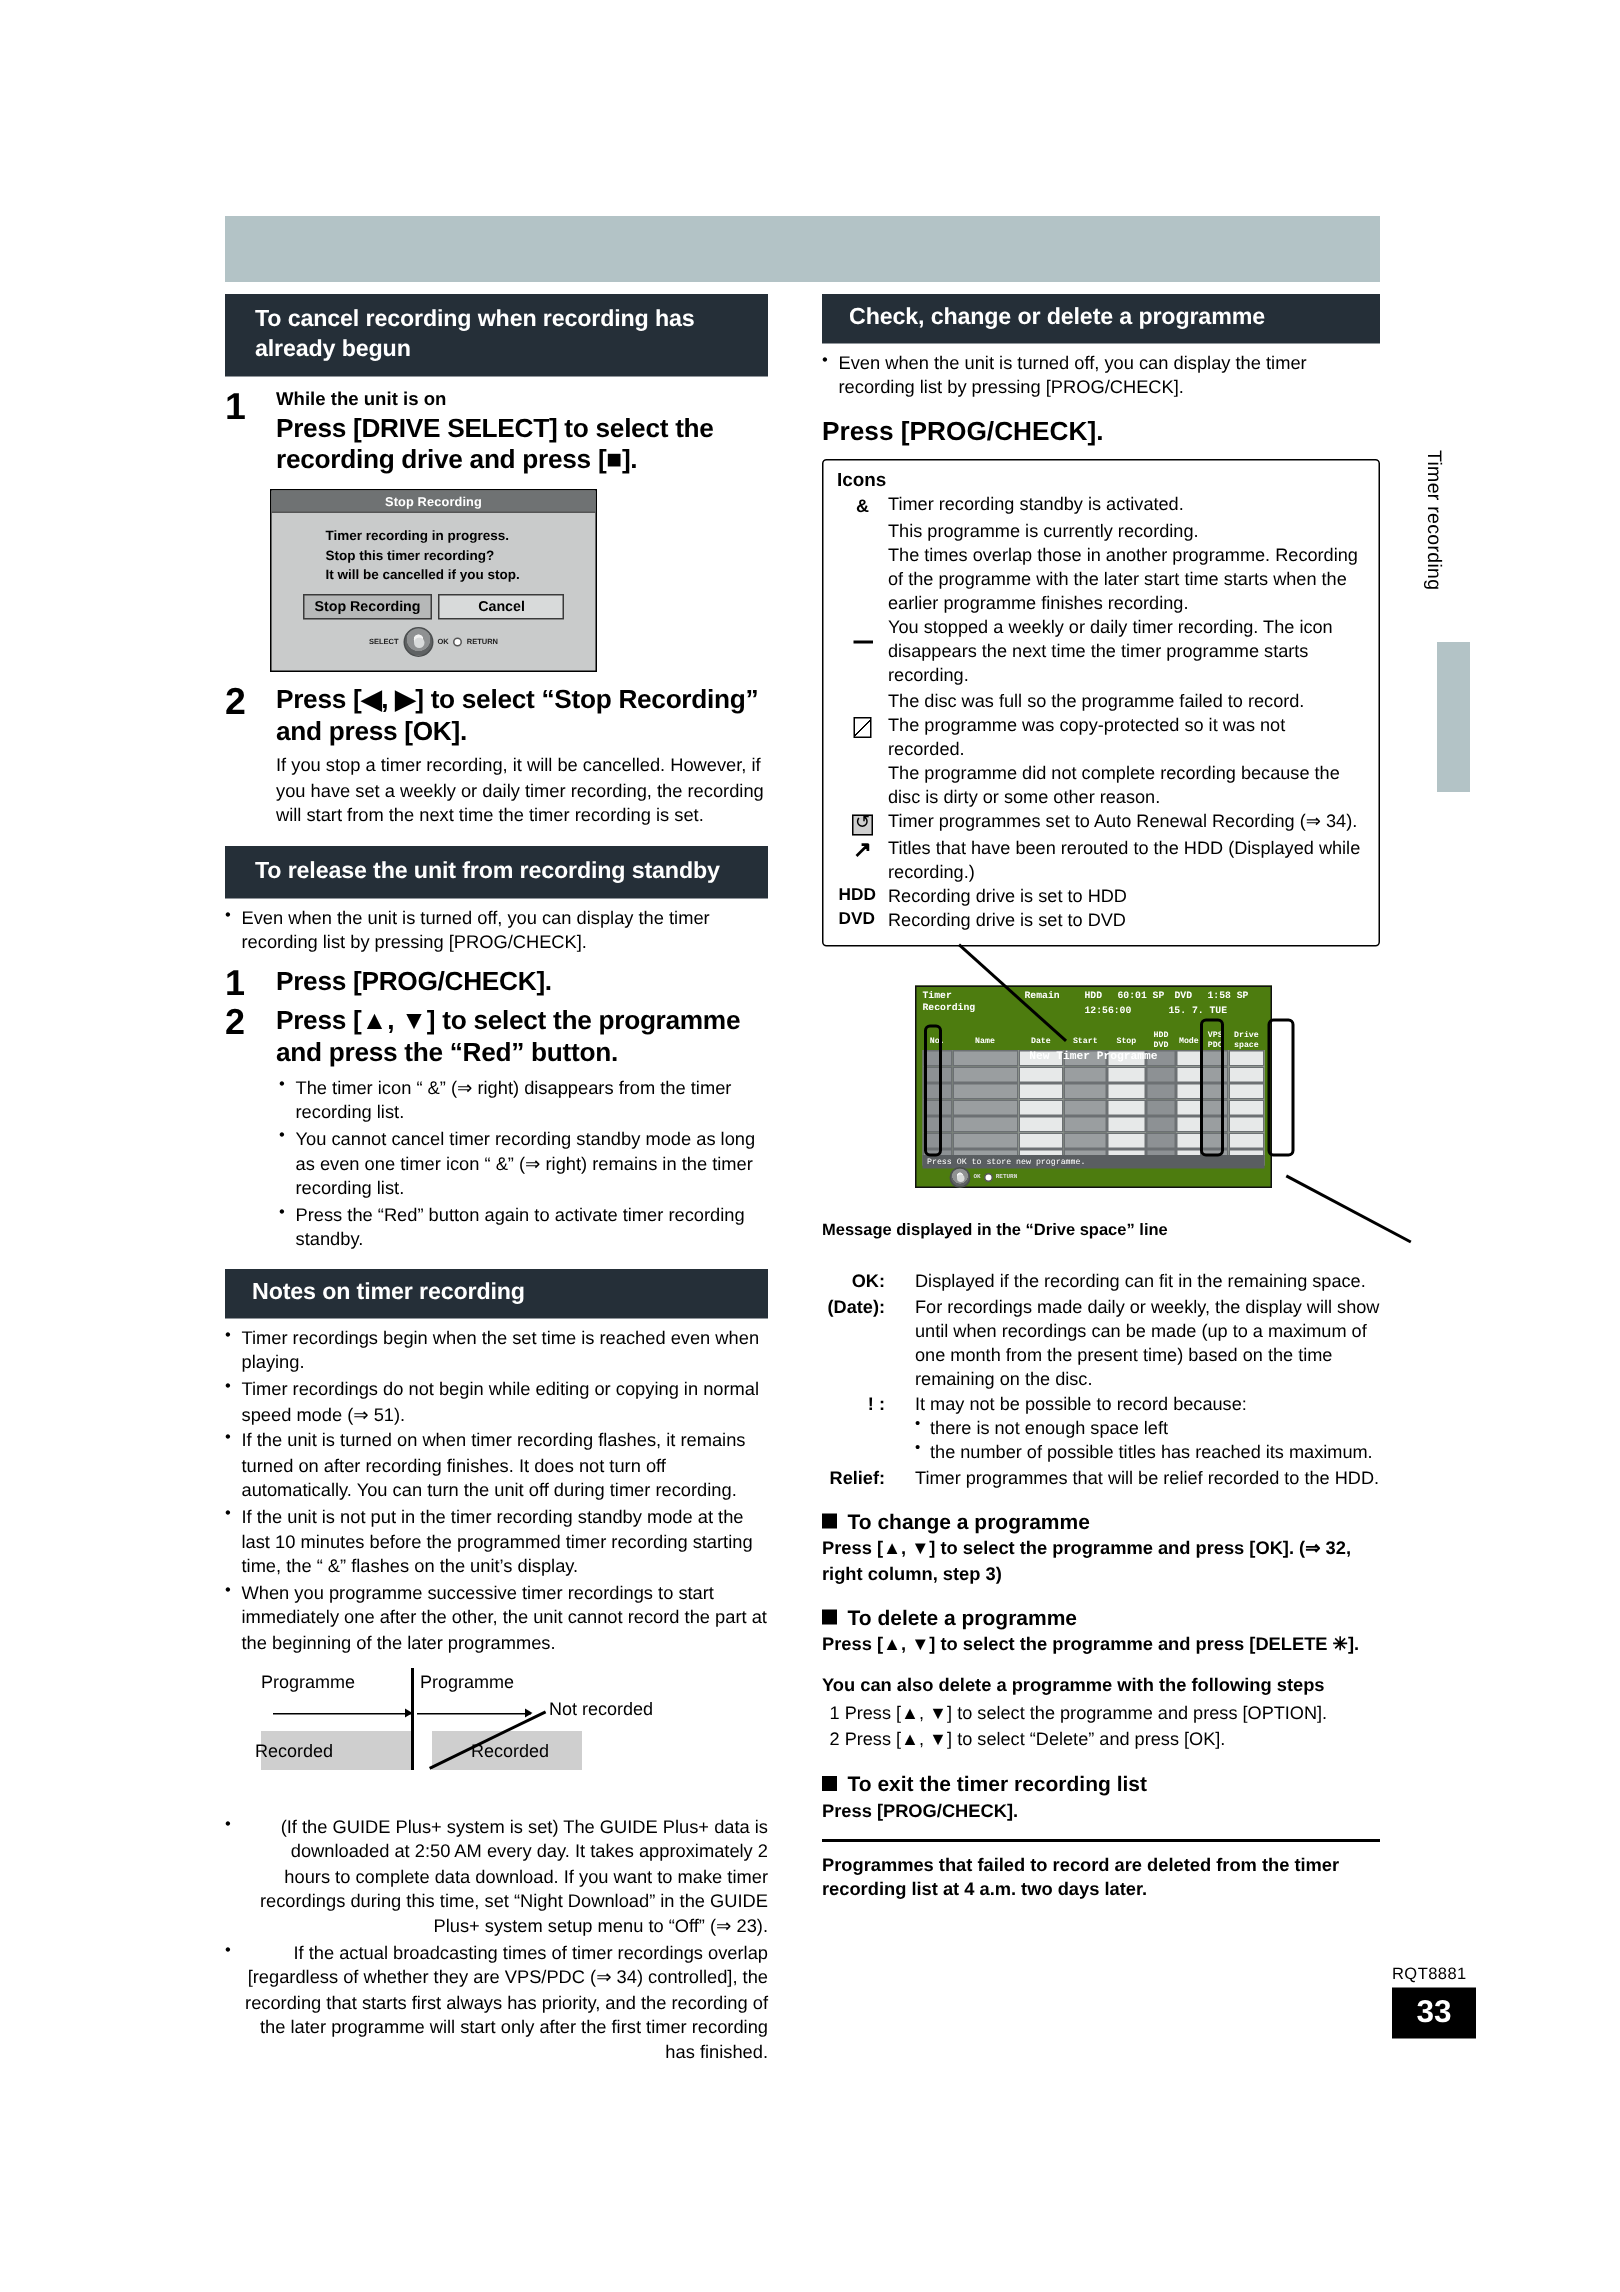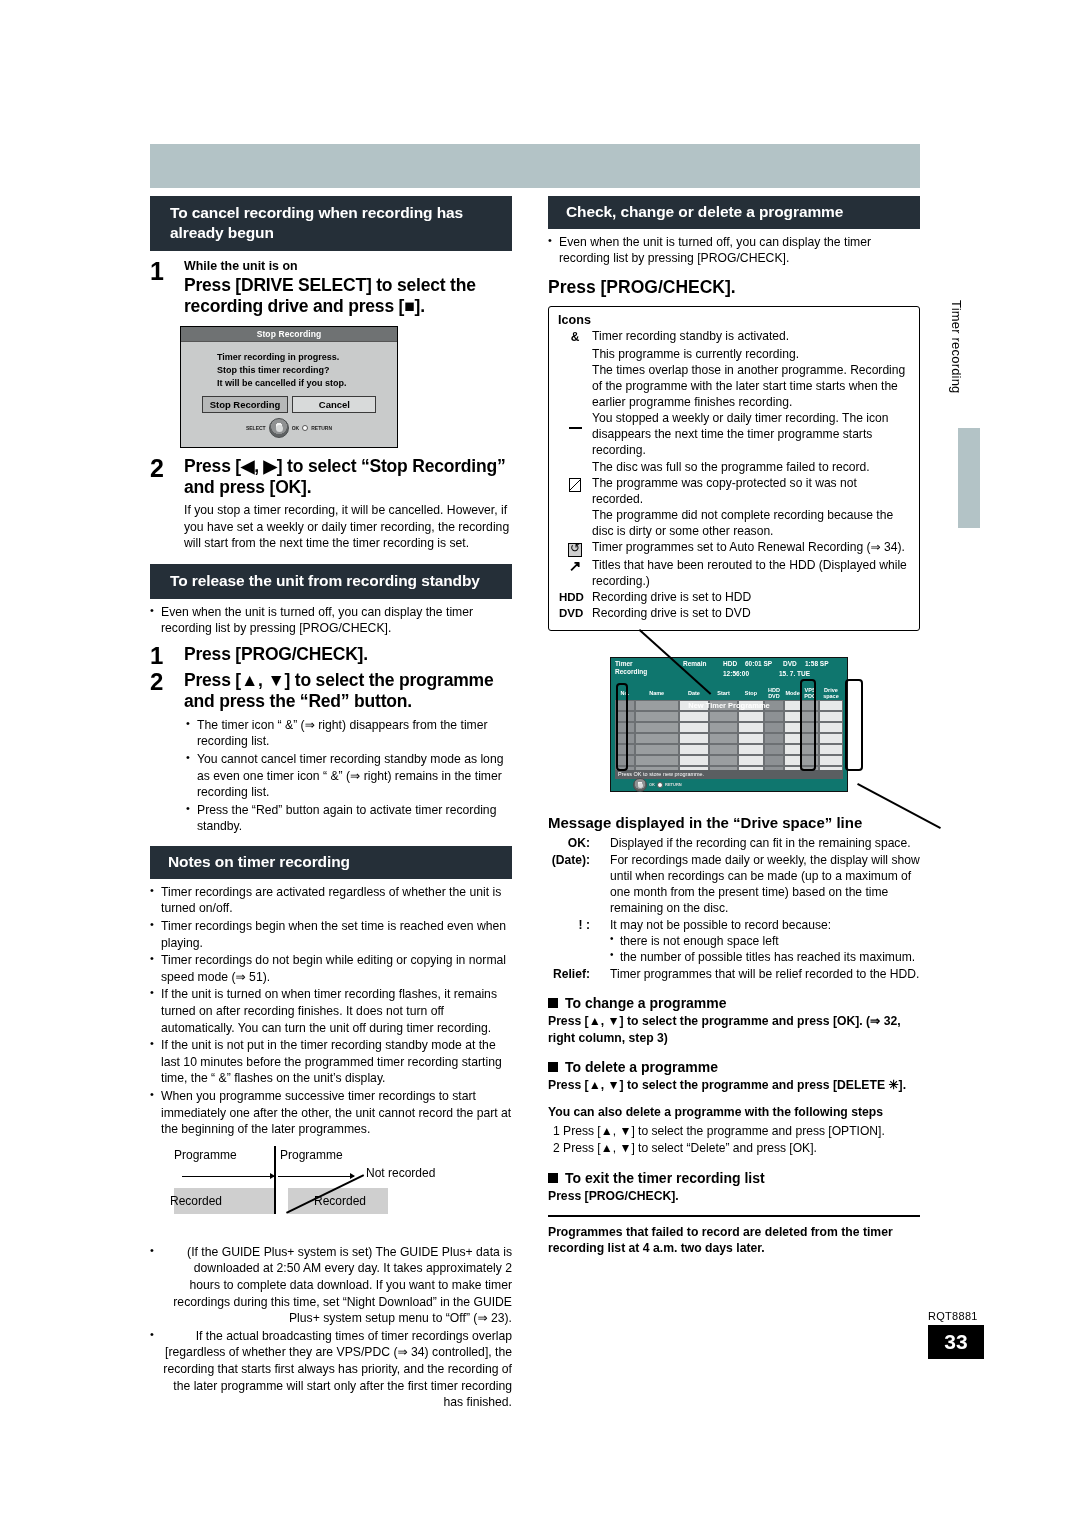--- a/index.html
+++ b/index.html
@@ -128,21 +128,21 @@
     background:#cfcfcf; position:relative; vertical-align:middle;
     font-size:11px; line-height:11px; text-align:center; color:#000;
   }
   .gl-renew:after{ content:"\21BA"; position:absolute; left:0; right:0; top:-1px; font-size:12px;}
   .gl-reroute { display:inline-block; font-size:15px; line-height:12px; font-weight:bold; }
 
   
   .screenshot-area { position:relative; height:175px; margin-top:6px; }
   .tv {
     position:absolute; left:62px; top:20px; width:238px; height:135px;
-    background:#0f766e; border:1px solid #111;
+    background:#4d7c0f; border:1px solid #111;font-family:Liberation Mono, monospace;
   }
   .tv-top { position:relative; height:28px; color:#fff; }
   .tv-top span { position:absolute; font-size:6.5px; font-weight:bold; }
   .tv-grid { position:absolute; left:4px; top:29px; right:4px; bottom:22px; }
   .tv-headrow { display:flex; height:13px; color:#fff; font-size:5.5px; font-weight:bold; align-items:center;}
   .tv-headrow div { text-align:center; }
   .tv-rows { }
   .tv-row { display:flex; height:11px; }
   .tv-row div { border:0.5px solid #6c7073; }
   .c-no { width:9%; background:#8d9194; }
@@ -164,21 +164,21 @@
   }
   .tv-dpad { position:absolute; left:22px; bottom:-1px; display:flex; align-items:center; gap:2px;}
   .tv-dpad .dpad-circ{ width:14px;height:14px;}
   .tv-dpad .dpad-circ:after{ left:4px; top:4px; width:5px; height:5px;}
   .tv-dpad .dpad-lbl{ font-size:4px; color:#ddd;}
   .hi-box { position:absolute; border:2.2px solid #000; border-radius:4px; }
   .lead-line { position:absolute; background:#000; transform-origin:0 0; height:1.6px; }
 
   
   .ds-box { border-top:0; padding:0; margin-top:2px; }
-  .ds-title { font-size:15px; font-weight:bold; margin-bottom:4px; }
+  .ds-title { font-size:11px; font-weight:bold; margin-bottom:20px; }
   .ds-row { display:flex; font-size:12.1px; line-height:1.33; margin-bottom:1px;}
   .ds-key { width:62px; flex:0 0 62px; font-weight:bold; text-align:right; padding-right:20px; }
   .ds-val { flex:1; }
   .ds-sub { position:relative; padding-left:10px; }
   .ds-sub:before { content:"\2022"; position:absolute; left:0; top:-1px; font-size:10px; }
 
   
   .sq-head { font-size:14px; font-weight:bold; margin-top:13px; display:flex; align-items:center; }
   .sq-head .sq { width:10px; height:10px; background:#000; margin-right:7px; flex:0 0 10px; }
   .sub-body { font-size:12.2px; font-weight:bold; line-height:1.34; margin-top:2px; }
@@ -269,21 +269,20 @@
     </div>
 
     <div class="bullets" style="margin:5px 0 0 36px;">
       <div class="li">The timer icon “ &amp;” (⇒ right) disappears from the timer recording list.</div>
       <div class="li">You cannot cancel timer recording standby mode as long as even one timer icon “ &amp;” (⇒ right) remains in the timer recording list.</div>
       <div class="li">Press the “Red” button again to activate timer recording standby.</div>
     </div>
 
     <div class="banner tight" style="margin-top:11px;">Notes on timer recording</div>
     <div class="bullets" style="margin-top:5px;">
-      <div class="li">Timer recordings are activated regardless of whether the unit is turned on/off.</div>
       <div class="li">Timer recordings begin when the set time is reached even when playing.</div>
       <div class="li">Timer recordings do not begin while editing or copying in normal speed mode (⇒ 51).</div>
       <div class="li">If the unit is turned on when timer recording flashes, it remains turned on after recording finishes. It does not turn off automatically. You can turn the unit off during timer recording.</div>
       <div class="li">If the unit is not put in the timer recording standby mode at the last 10 minutes before the programmed timer recording starting time, the “ &amp;” flashes on the unit’s display.</div>
       <div class="li">When you programme successive timer recordings to start immediately one after the other, the unit cannot record the part at the beginning of the later programmes.</div>
     </div>
 
     <div class="diagram">
       <div class="lbl" style="left:6px; top:0;">Programme</div>
       <div class="lbl" style="left:112px; top:0;">Programme</div>

